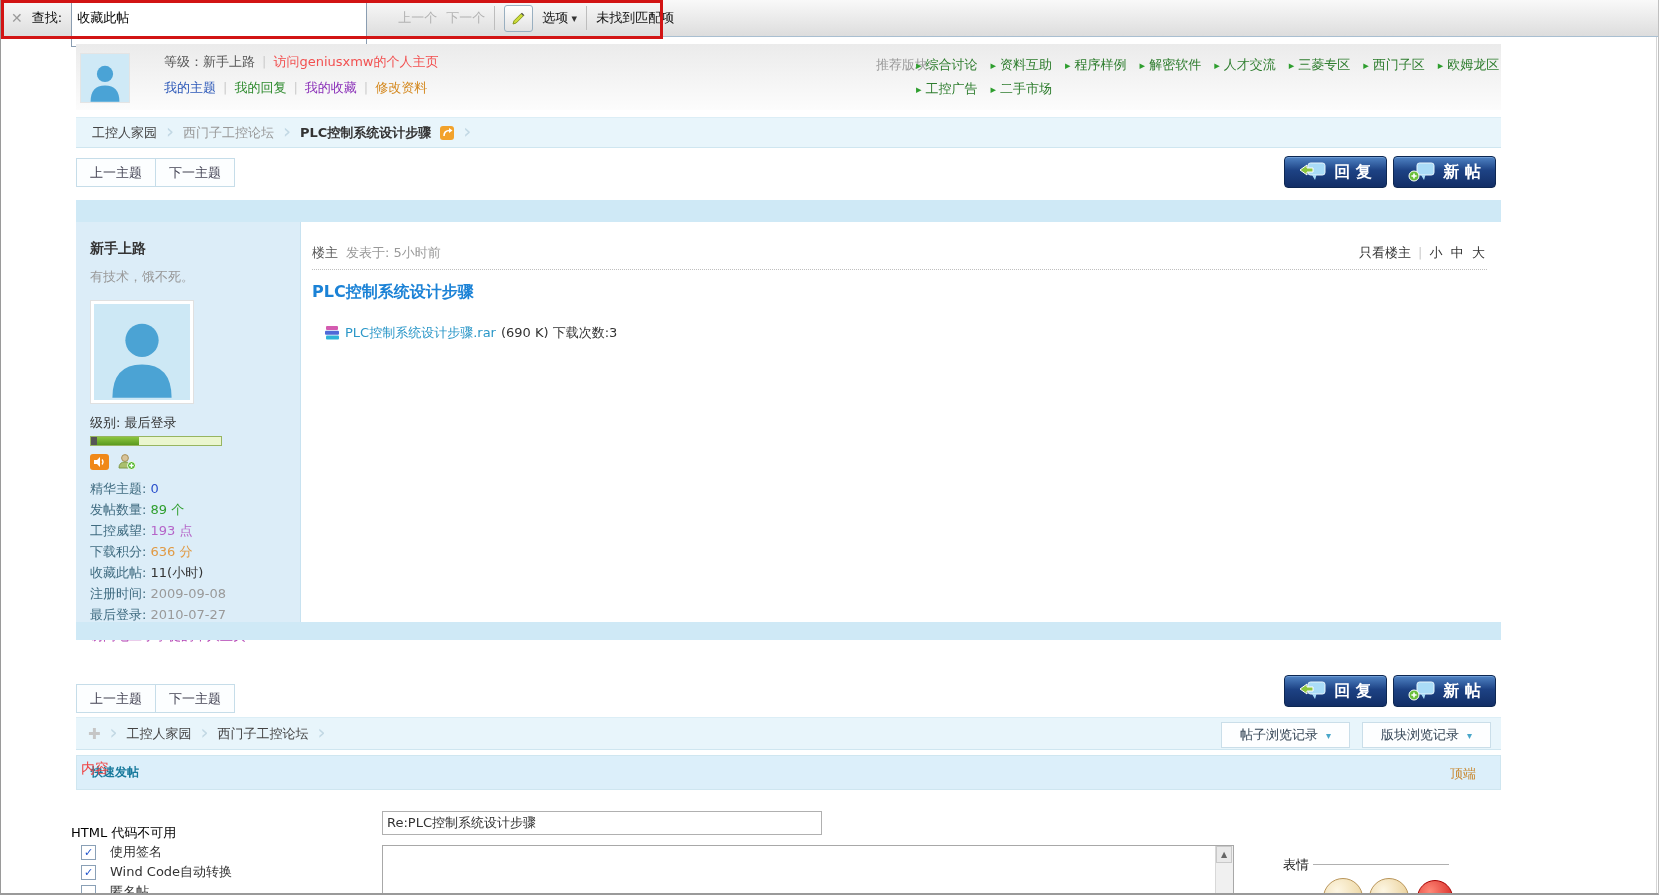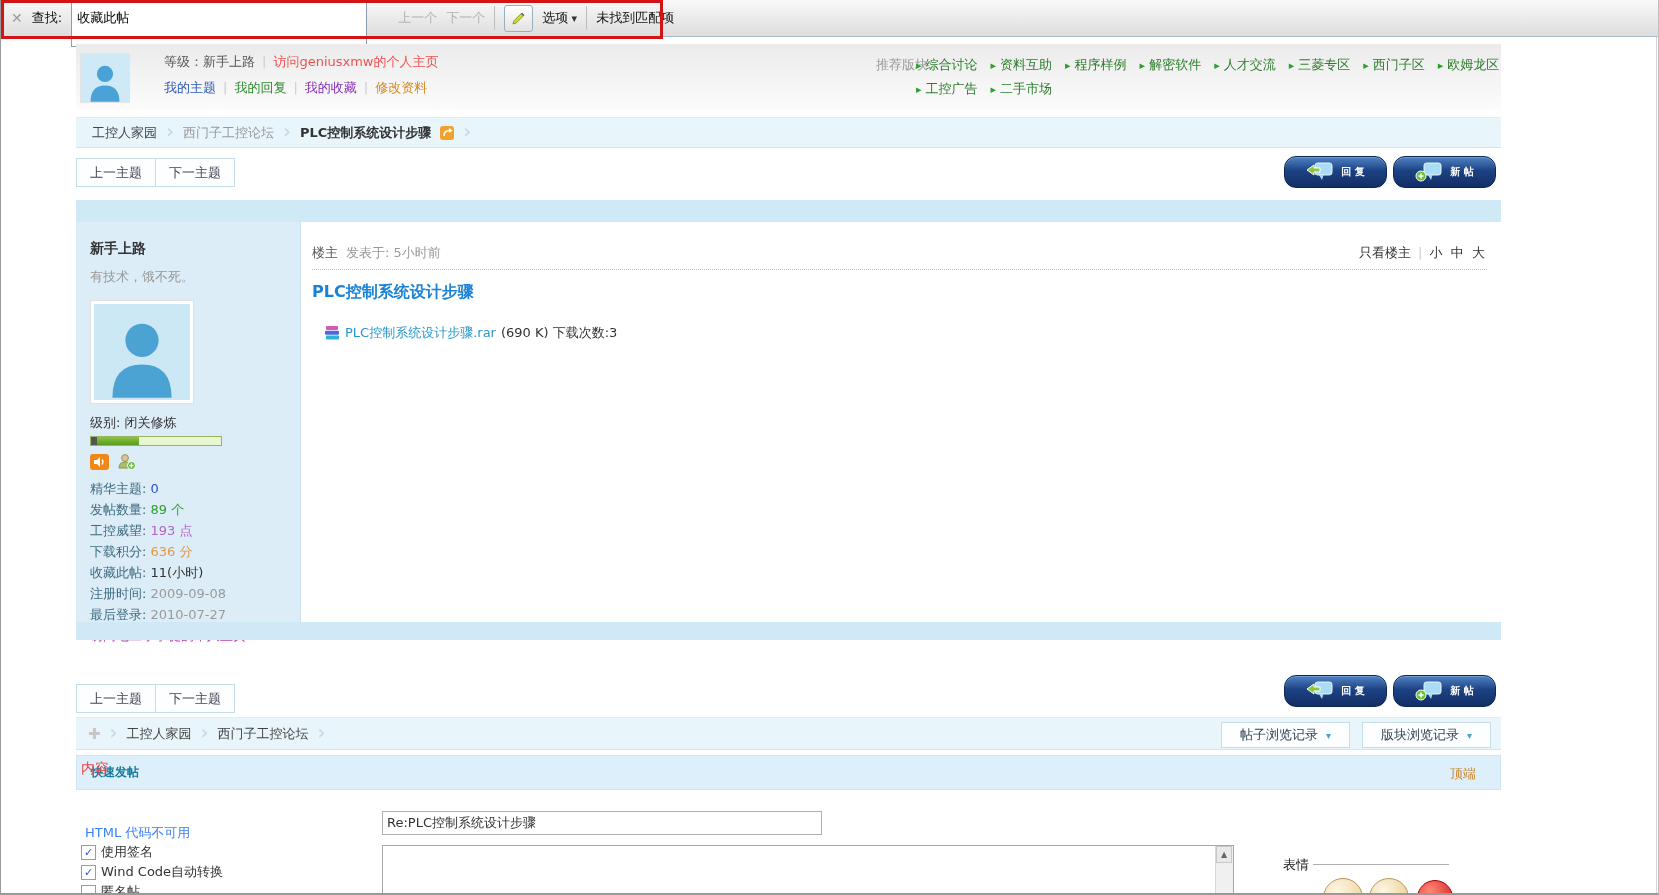--- a/index.html
+++ b/index.html
@@ -46,24 +46,24 @@
   .csep{color:#c2d8e4;font-size:20px;line-height:10px;transform:translateY(-2px)}
   .csep::before{content:"›"}
   .c-item{color:#444;cursor:pointer}
   .c-dim{color:#999;cursor:pointer}
   .c-bold{color:#333;font-weight:bold;cursor:pointer}
   .plus-ico{color:#c6c6c6;font-size:15px;font-weight:bold}
   
   .tnav{display:flex}
   .tnav-btn{height:27px;line-height:27px;padding:0 13px;background:#fcfeff;border:1px solid #c6dde9;color:#445;cursor:pointer}
   .tnav-btn + .tnav-btn{margin-left:-1px}
-  .act-btn{width:101px;height:30px;border-radius:12px;border:1px solid #0d2752;cursor:pointer;
+  .act-btn{width:101px;height:30px;border-radius:4px;border:1px solid #0d2752;cursor:pointer;
            background:linear-gradient(180deg,#4f83c4 0%,#1d4284 45%,#122e66 100%);
            box-shadow:inset 0 1px 0 #6f9cd4;display:flex;align-items:center;justify-content:center;gap:7px;
-           color:#fff;font-weight:bold;font-size:10px}
+           color:#fff;font-weight:bold;font-size:16px}
   
   .strip{background:#cfe9f6}
   .post-body{left:75px;top:222px;width:1425px;height:400px;background:#fff}
   .sidebar{position:absolute;left:0;top:0;width:225px;height:400px;background:#dcedf8;border-right:1px solid #c8e2f0;
            padding:12px 14px;box-sizing:border-box}
   .u-name{font-weight:bold;font-size:14px;color:#333;margin-top:6px}
   .u-motto{color:#999;margin-top:10px}
   .avatar-lg{width:104px;height:104px;background:#fff;border:1px solid #e0e0e0;margin-top:14px;padding:3px;box-sizing:border-box}
   .avatar-lg .inner{width:100%;height:100%;background:#cde8f5;display:flex;align-items:flex-end;justify-content:center;overflow:hidden}
   .u-level{margin-top:10px;color:#333}
@@ -99,22 +99,22 @@
   .g-txt{font-size:11px;color:#333}
   
   .dd-wrap{position:absolute;right:10px;top:4px;display:flex;gap:12px}
   .dd{height:24px;line-height:24px;padding:0 18px;background:#fdfeff;border:1px solid #cadee9;color:#345;cursor:pointer;white-space:nowrap}
   .dd::after{content:"▾";color:#49a6c9;margin-left:8px;font-size:10px}
   
   .quick{left:75px;top:755px;width:1425px;height:35px;background:#dceffa;border:1px solid #cfe6f0;box-sizing:border-box}
   .quick-title{position:absolute;left:14px;top:8px;color:#17799c;font-weight:bold;font-size:12px}
   .top-link{position:absolute;right:24px;top:9px;color:#c8862c;cursor:pointer}
   .f-content{left:80px;top:760px;font-weight:normal;font-size:14px;color:#ef4444}
-  .f-note{left:84px;top:824px;color:#3b82f6}
-  .cbrow{display:flex;align-items:center;gap:5px;cursor:pointer}
+  .f-note{left:70px;top:824px;color:#000000}
+  .cbrow{display:flex;align-items:center;gap:14px;cursor:pointer}
   .cb1{left:80px;top:843px}.cb2{left:80px;top:863px}.cb3{left:80px;top:883px}
   .cbox{width:13px;height:13px;border:1px solid #8aa0b6;background:#fff;display:inline-flex;align-items:center;justify-content:center;font-size:11px;color:#2255cc;font-weight:bold}
   .cbox[data-checked="true"]::after{content:"✓"}
   .subj-input{left:381px;top:811px;width:430px;height:20px;border:1px solid #b0b0b0;font:13px "DejaVu Sans",sans-serif;padding:1px 4px;color:#333}
   .msg-area{left:381px;top:845px;width:852px;height:62px;border:1px solid #a8a8a8;background:#fff;box-sizing:border-box}
   .msg-scroll{position:absolute;right:0;top:0;bottom:0;width:17px;background:#f0f0f0;border-left:1px solid #d8d8d8}
   .scroll-up{position:absolute;top:0;left:0;width:16px;height:17px;background:#e9e9e9;border:1px solid #c8c8c8;box-sizing:border-box;
              display:flex;align-items:center;justify-content:center;font-size:8px;color:#666;cursor:pointer}
   .emo-label{left:1282px;top:856px;color:#222}
   .emo-line{left:1312px;top:864px;width:136px;border-top:1px solid #b0b0b0;height:0}
@@ -222,21 +222,21 @@
       <div class="u-name">新手上路</div>
       <div class="u-motto">有技术，饿不死。</div>
       <div class="avatar-lg">
         <div class="inner">
           <svg width="74" height="86" viewBox="0 0 40 44">
             <circle cx="20" cy="13" r="9" fill="#4ba3d4"></circle>
             <path d="M4 44 q0-18 16-18 q16 0 16 18 z" fill="#4ba3d4"></path>
           </svg>
         </div>
       </div>
-      <div class="u-level">级别: 闭关修炼</div>
+      <div class="u-level">级别: 最后登录</div>
       <div class="bar">
           <span class="cap"></span>
           <span class="fill"></span>
         </div>
       <div class="icon-row">
         <svg width="19" height="16" viewBox="0 0 19 16">
           <rect width="19" height="16" rx="3" fill="#f08818"></rect>
           <polygon points="4,6 7,6 10,3 10,13 7,10 4,10" fill="#fff"></polygon>
           <path d="M12 5.5 q2.2 2.5 0 5" stroke="#fff" stroke-width="1.2" fill="none"></path>
         </svg>

